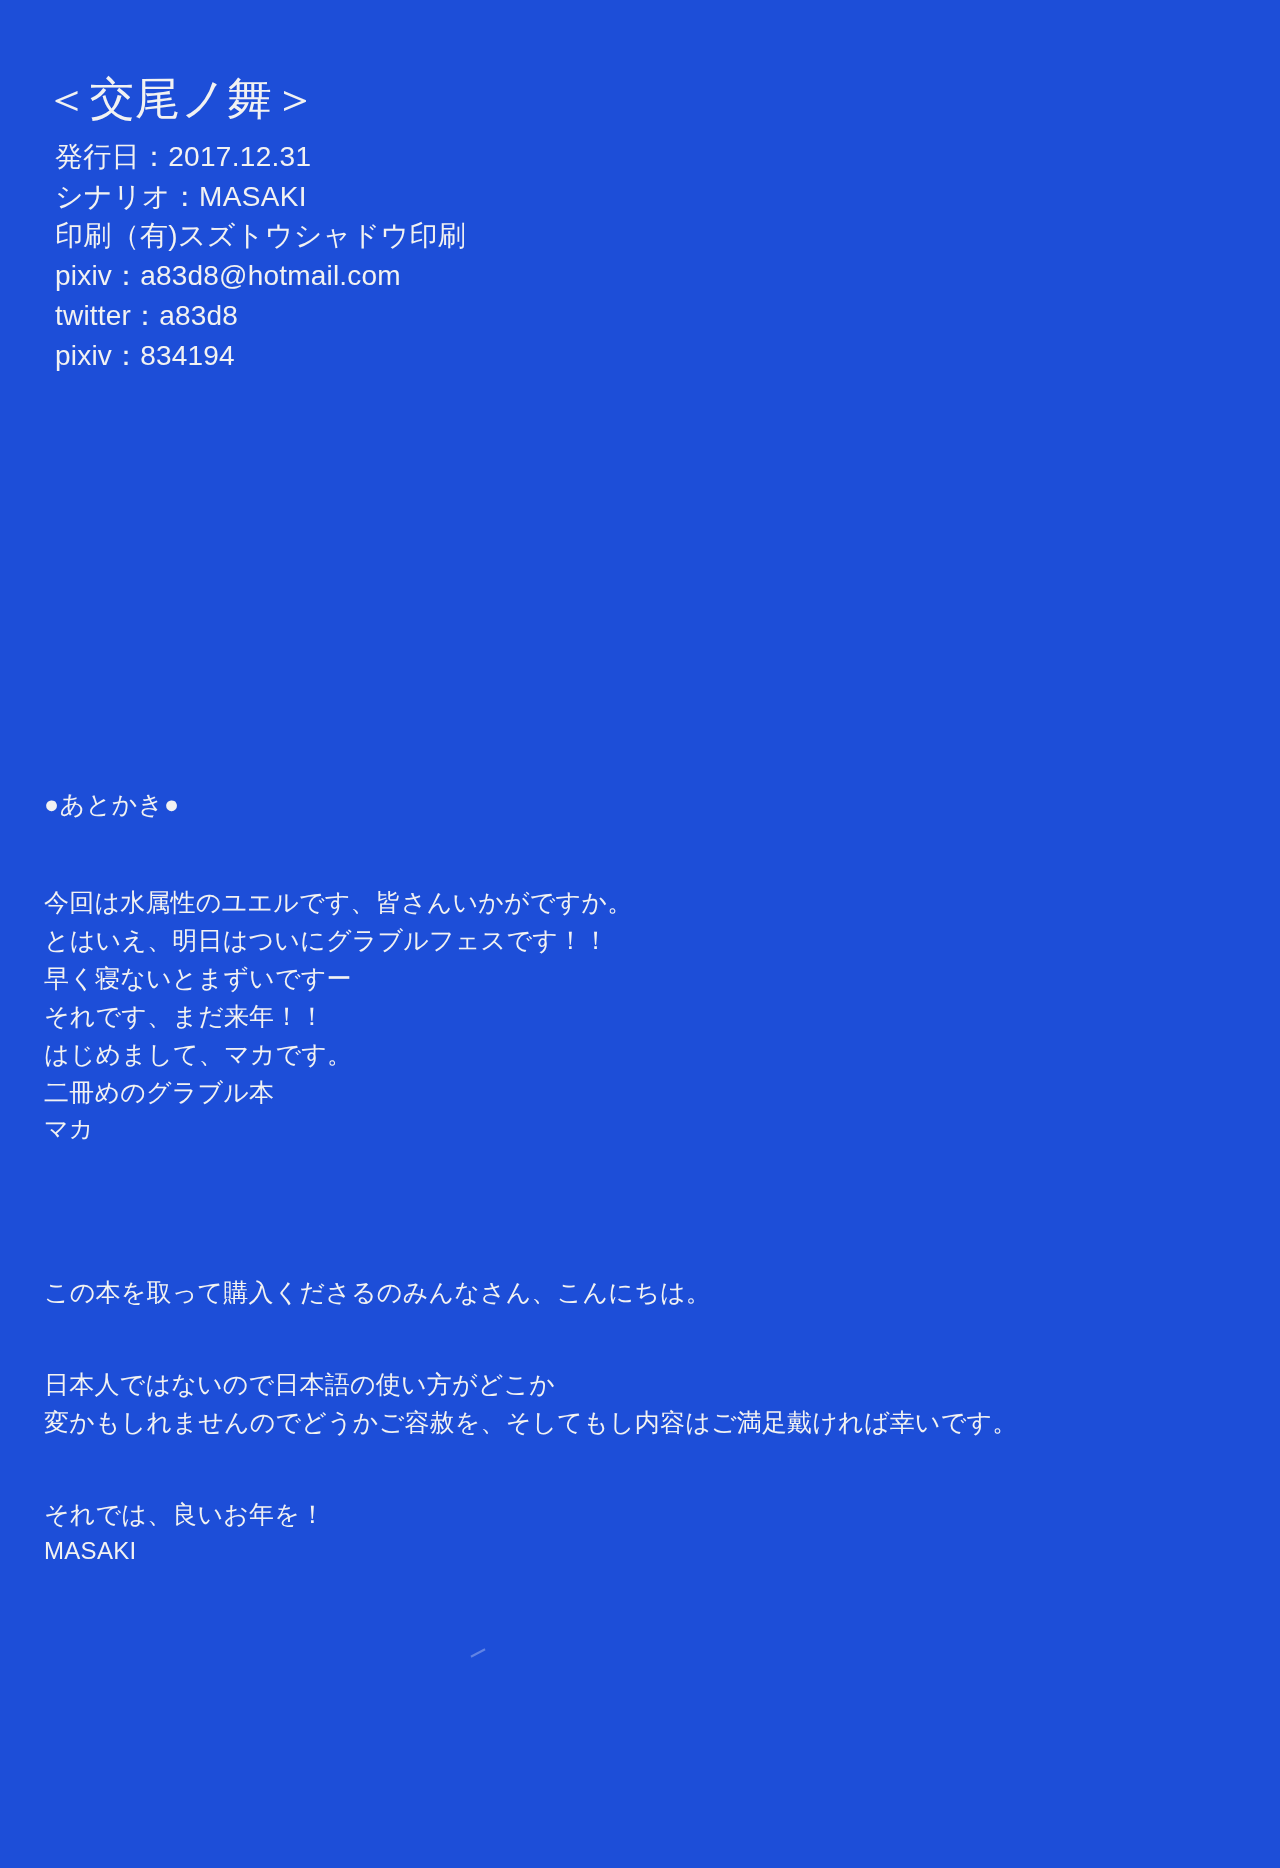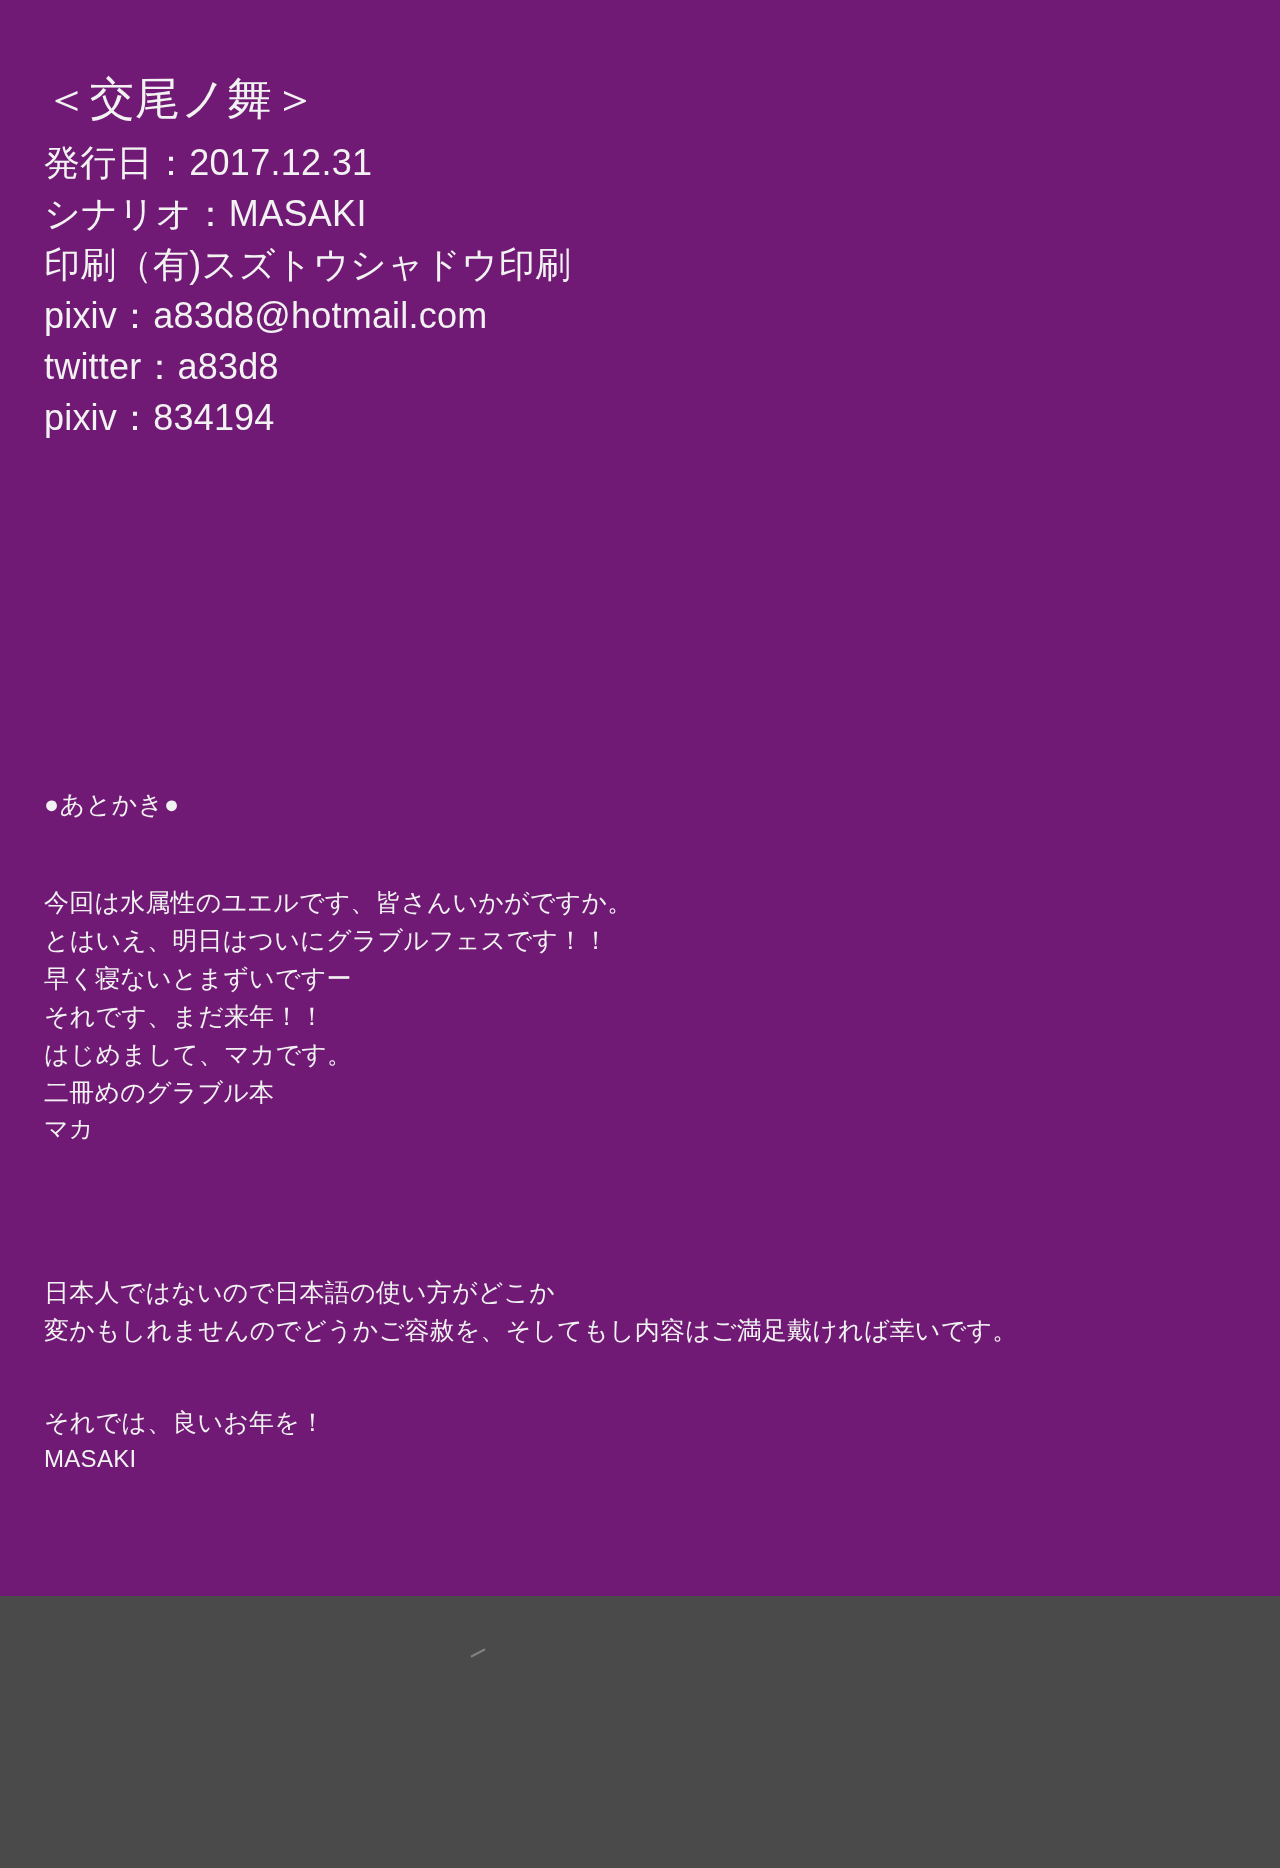--- a/index.html
+++ b/index.html
@@ -10,44 +10,45 @@
   body {
     width: 1280px;
     height: 1868px;
     overflow: hidden;
     font-family: "Liberation Sans", sans-serif;
     color: #f2f2f2;
   }
   .page {
     position: relative;
     width: 1280px;
-    height: 1596px;
-    background: #701a75;
+    height: 1868px;
+    background: #1d4ed8;
     box-sizing: border-box;
   }
 
   
   .colophon {
     position: absolute;
     left: 44px;
     top: 72px;
     width: 1000px;
   }
   .colophon .title {
     font-size: 45px;
     line-height: 1.22;
     letter-spacing: 0.5px;
     margin: 0 0 10px 0;
     white-space: nowrap;
   }
   .colophon .line {
-    font-size: 36px;
+    font-size: 28px;
     line-height: 1.42;
     letter-spacing: 0.3px;
     white-space: nowrap;
+    margin-left: 11px;
   }
   .colophon .line.latin {
     letter-spacing: 0.2px;
   }
 
   
   .afterword {
     position: absolute;
     left: 44px;
     top: 788px;
@@ -110,20 +111,21 @@
     </div>
 
     <div class="para">
       <div class="nowrap">はじめまして、マカです。</div>
       <div class="nowrap">二冊めのグラブル本</div>
     </div>
 
     <div class="sig gap-md">マカ</div>
 
     <div class="para gap-xl">
+      <div class="nowrap">この本を取って購入くださるのみんなさん、こんにちは。</div>
     </div>
 
     <div class="para gap-md">
       <div class="nowrap">日本人ではないので日本語の使い方がどこか</div>
       <div class="nowrap">変かもしれませんのでどうかご容赦を、そしてもし内容はご満足戴ければ幸いです。</div>
     </div>
 
     <div class="para gap-md">
       <div class="nowrap">それでは、良いお年を！</div>
     </div>

